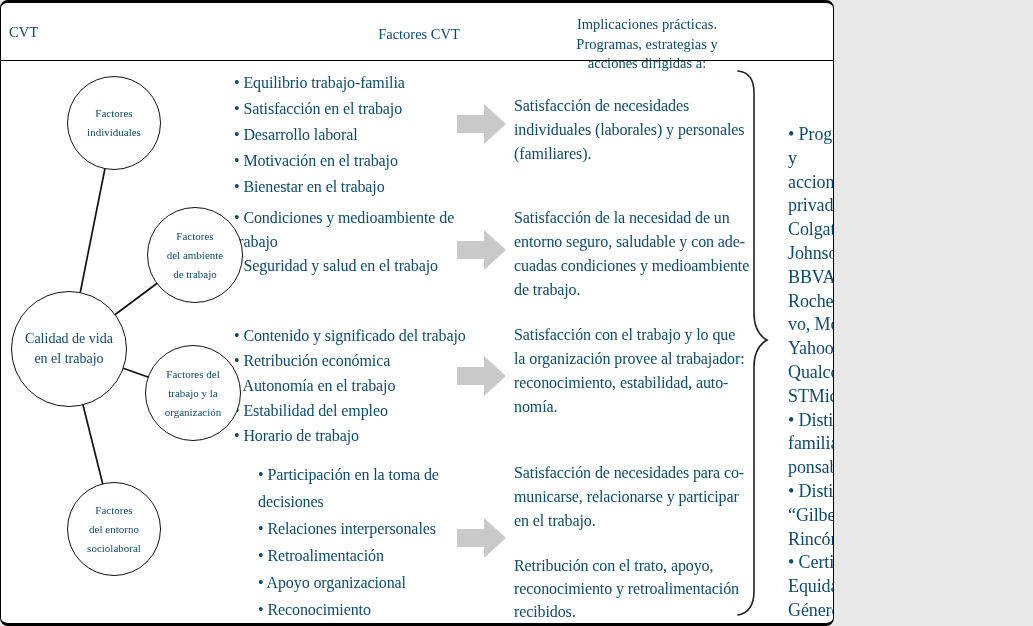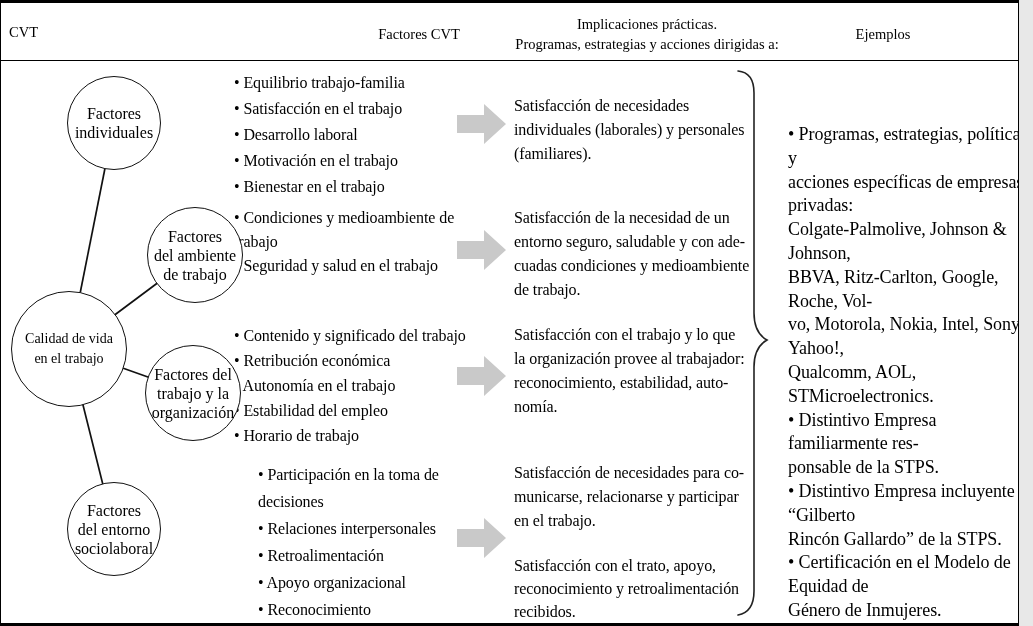--- a/index.html
+++ b/index.html
@@ -1,27 +1,28 @@
 <!DOCTYPE html>
 <html><head>
 <meta charset="utf-8">
 <style>
   html,body{margin:0;padding:0;background:#e8e8e8;}
   .stage{
     position:relative;
-    width:1019px;height:626px;
+    width:834px;height:626px;
     background:#ffffff;
     border-top:3px solid #000;
     border-bottom:3.5px solid #000;
     border-left:1.5px solid #000;
     border-right:1.5px solid #000;
     box-sizing:border-box;
     font-family:"Liberation Serif", serif;
-    color:#000000;
+    color:#0c4a6e;
     overflow:hidden;
+    border-radius:8px;
   }
   .abs{position:absolute;}
   .hdr{font-size:14.5px;line-height:19.5px;white-space:pre-line;}
   .hdr.center{transform:translateX(-50%);text-align:center;}
   .rule{position:absolute;left:0;right:0;height:0;border-top:1.5px solid #000;}
   .blk{white-space:pre-line;font-size:16px;letter-spacing:-0.1px;}
   .bullets1{line-height:26px;width:238px;}
   .bullets{line-height:24px;width:238px;}
   .bullets4{line-height:27px;width:238px;margin-left:24px;}
   .bullets3{line-height:25px;width:238px;}
@@ -29,21 +30,21 @@
   .imp5{line-height:23px;width:238px;}
   .examples{line-height:23.8px;width:246px;font-size:18px;}
   .circle{
     position:absolute;
     background:#fff;
     border:1.8px solid #111;
     border-radius:50%;
     display:flex;align-items:center;justify-content:center;
     text-align:center;
     white-space:pre-line;
-    font-size:16px;line-height:19px;
+    font-size:11px;line-height:19px;
     z-index:2;
     box-sizing:border-box;
   }
   .circle.big{font-size:14px;line-height:20px;}
   svg.layer{position:absolute;left:0;top:0;z-index:1;pointer-events:none;}
   .arrow{position:absolute;z-index:1;}
 </style>
 </head>
 <body>
 
@@ -120,21 +121,21 @@
 entorno seguro, saludable y con ade-
 cuadas condiciones y medioambiente
 de trabajo.</div>
   <div class="abs blk imp" style="left:513px;top:320px;">Satisfacción con el trabajo y lo que
 la organización provee al trabajador:
 reconocimiento, estabilidad, auto-
 nomía.</div>
   <div class="abs blk imp" style="left:513px;top:458px;">Satisfacción de necesidades para co-
 municarse, relacionarse y participar
 en el trabajo.</div>
-  <div class="abs blk imp5" style="left:513px;top:551px;">Satisfacción con el trato, apoyo,
+  <div class="abs blk imp5" style="left:513px;top:551px;">Retribución con el trato, apoyo,
 reconocimiento y retroalimentación
 recibidos.</div>
 
   <svg class="layer" style="left:728px;top:60px;" width="48" height="560">
     <path d="M 9 8 C 20 9, 25 16, 25 30 L 25 250 C 25 263, 29 272, 38 277 C 29 282, 25 291, 25 304 L 25 528 C 25 542, 20 550, 9 552" fill="none" stroke="#222" stroke-width="1.6" stroke-linecap="round"></path>
   </svg>
 
   <div class="abs blk examples" style="left:787px;top:120px;">• Programas, estrategias, políticas y
 acciones específicas de empresas privadas:
 Colgate-Palmolive, Johnson &amp; Johnson,

